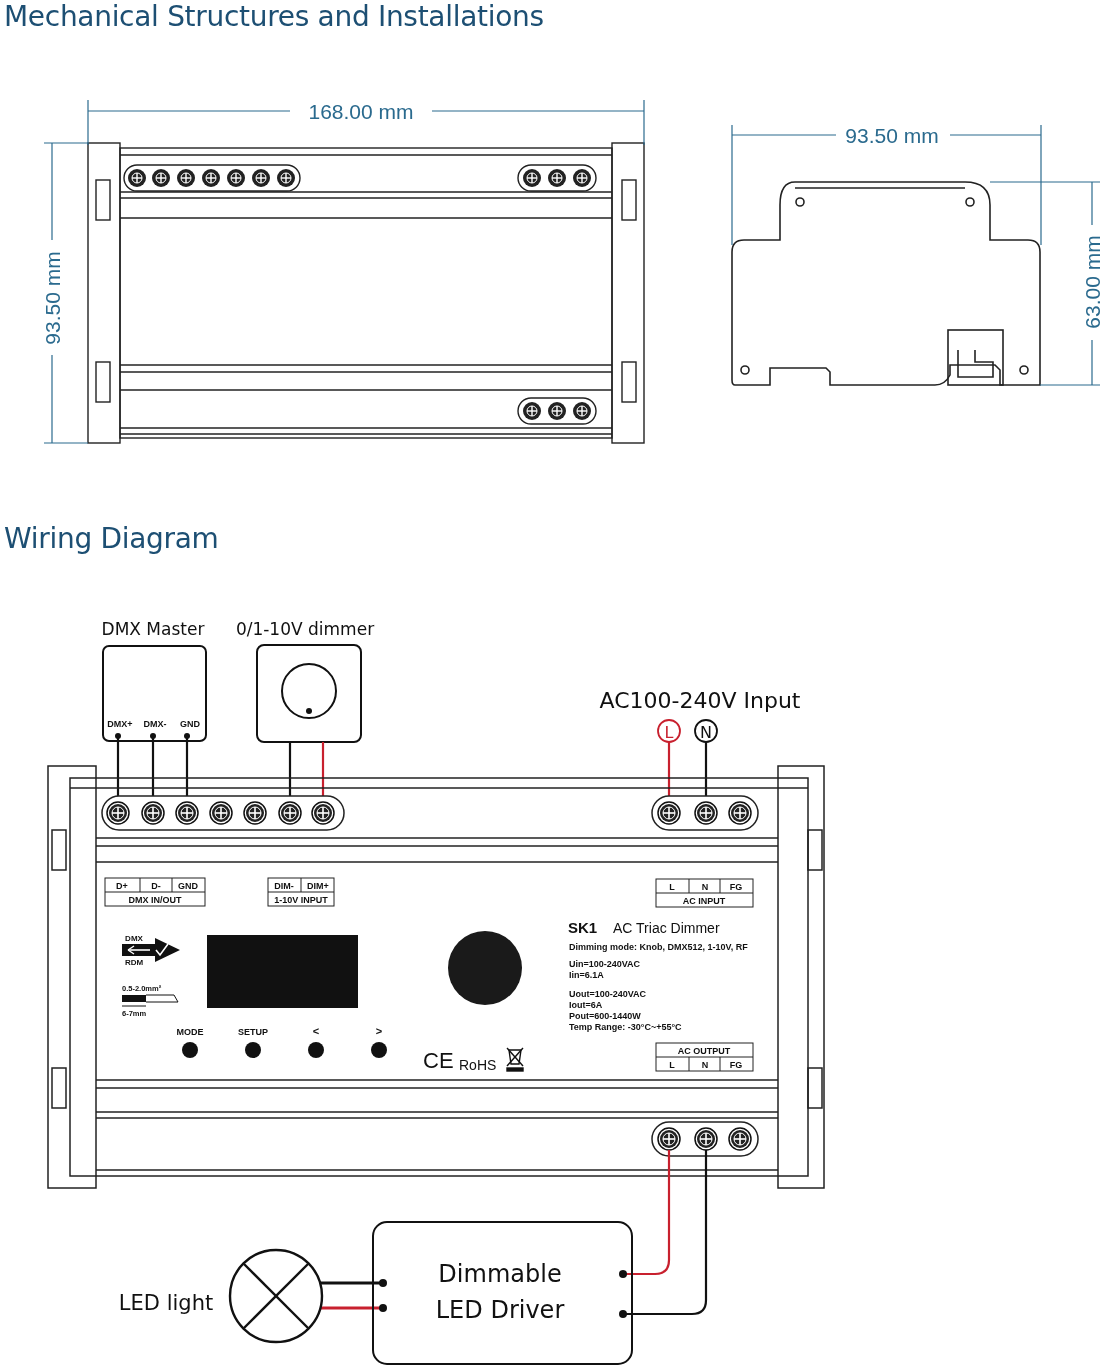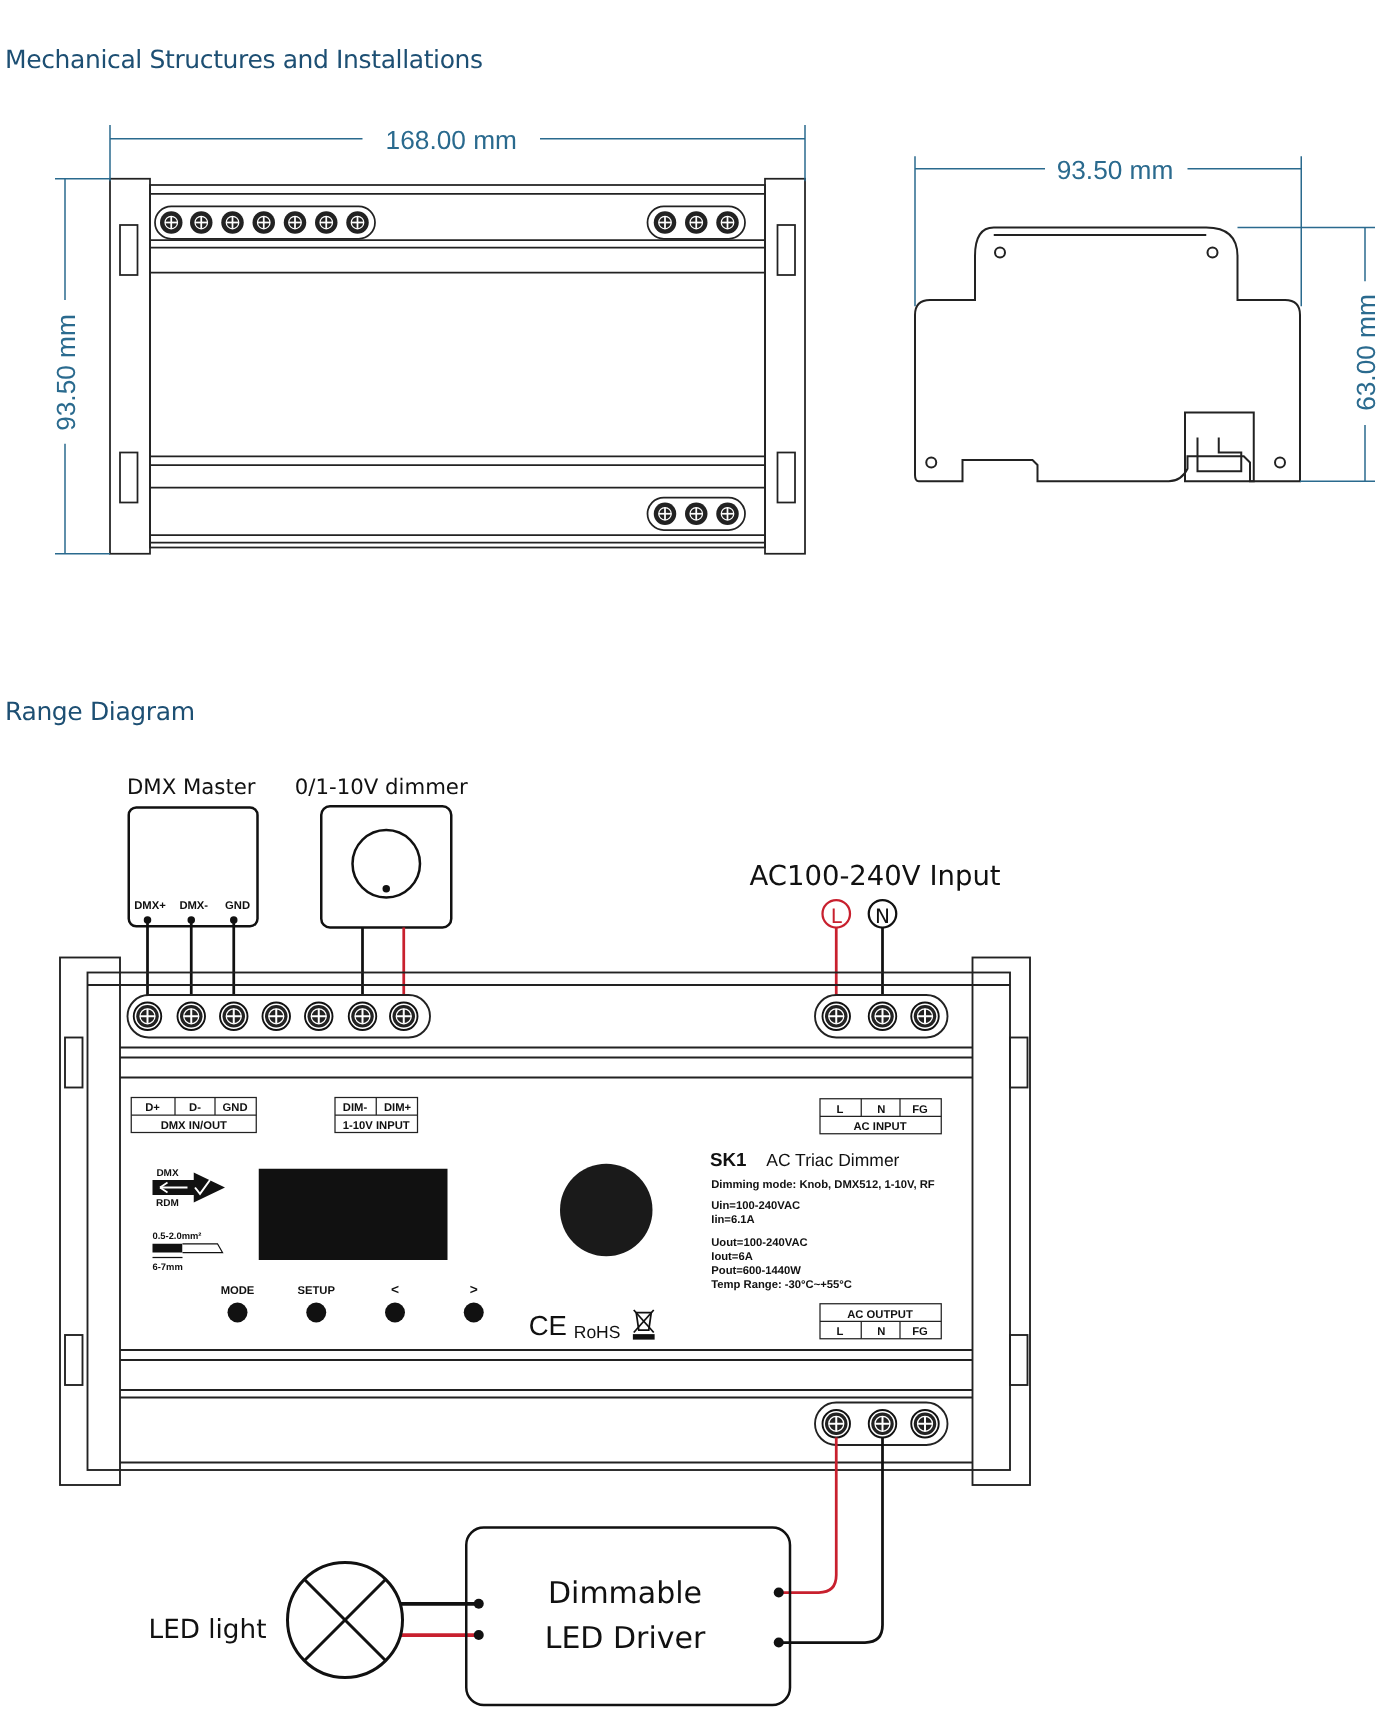--- a/index.html
+++ b/index.html
@@ -1,29 +1,29 @@
 <!DOCTYPE html>
 <html><head>
 <meta charset="utf-8">
 <style>
   html,body{margin:0;padding:0;background:#ffffff;}
   body{width:1104px;height:1370px;position:relative;overflow:hidden;font-family:"DejaVu Sans",sans-serif;color:#111;}
-  .heading{position:absolute;left:4px;color:#1d4f73;font-family:"DejaVu Sans",sans-serif;font-size:20px;font-weight:400;letter-spacing:-0.3px;margin-top:35px;}
+  .heading{position:absolute;left:4px;color:#1d4f73;font-family:"DejaVu Sans",sans-serif;font-size:28px;font-weight:400;letter-spacing:-0.3px;}
   #h1{top:0px;}
   #h2{top:522px;}
   svg{position:absolute;left:0;top:0;}
   .dim{font-family:"Liberation Sans",sans-serif;font-size:21px;fill:#2a6a8e;}
   .lbl{font-family:"DejaVu Sans",sans-serif;fill:#111;}
   .small{font-family:"Liberation Sans",sans-serif;font-weight:700;fill:#111;}
 </style>
 </head>
 <body>
 
 <div id="h1" class="heading">Mechanical Structures and Installations</div>
-<div id="h2" class="heading">Range Diagram</div>
+<div id="h2" class="heading">Wiring Diagram</div>
 
 <svg width="1104" height="1370" viewBox="0 0 1104 1370">
   <defs>
     <g id="screw">
       <circle r="11" fill="#fff" stroke="#111" stroke-width="1.5"></circle>
       <circle r="9" fill="#222"></circle>
       <circle r="6" fill="none" stroke="#fff" stroke-width="1"></circle>
       <line x1="-6" y1="0" x2="6" y2="0" stroke="#fff" stroke-width="1.6"></line>
       <line x1="0" y1="-6" x2="0" y2="6" stroke="#fff" stroke-width="1.6"></line>
     </g>

